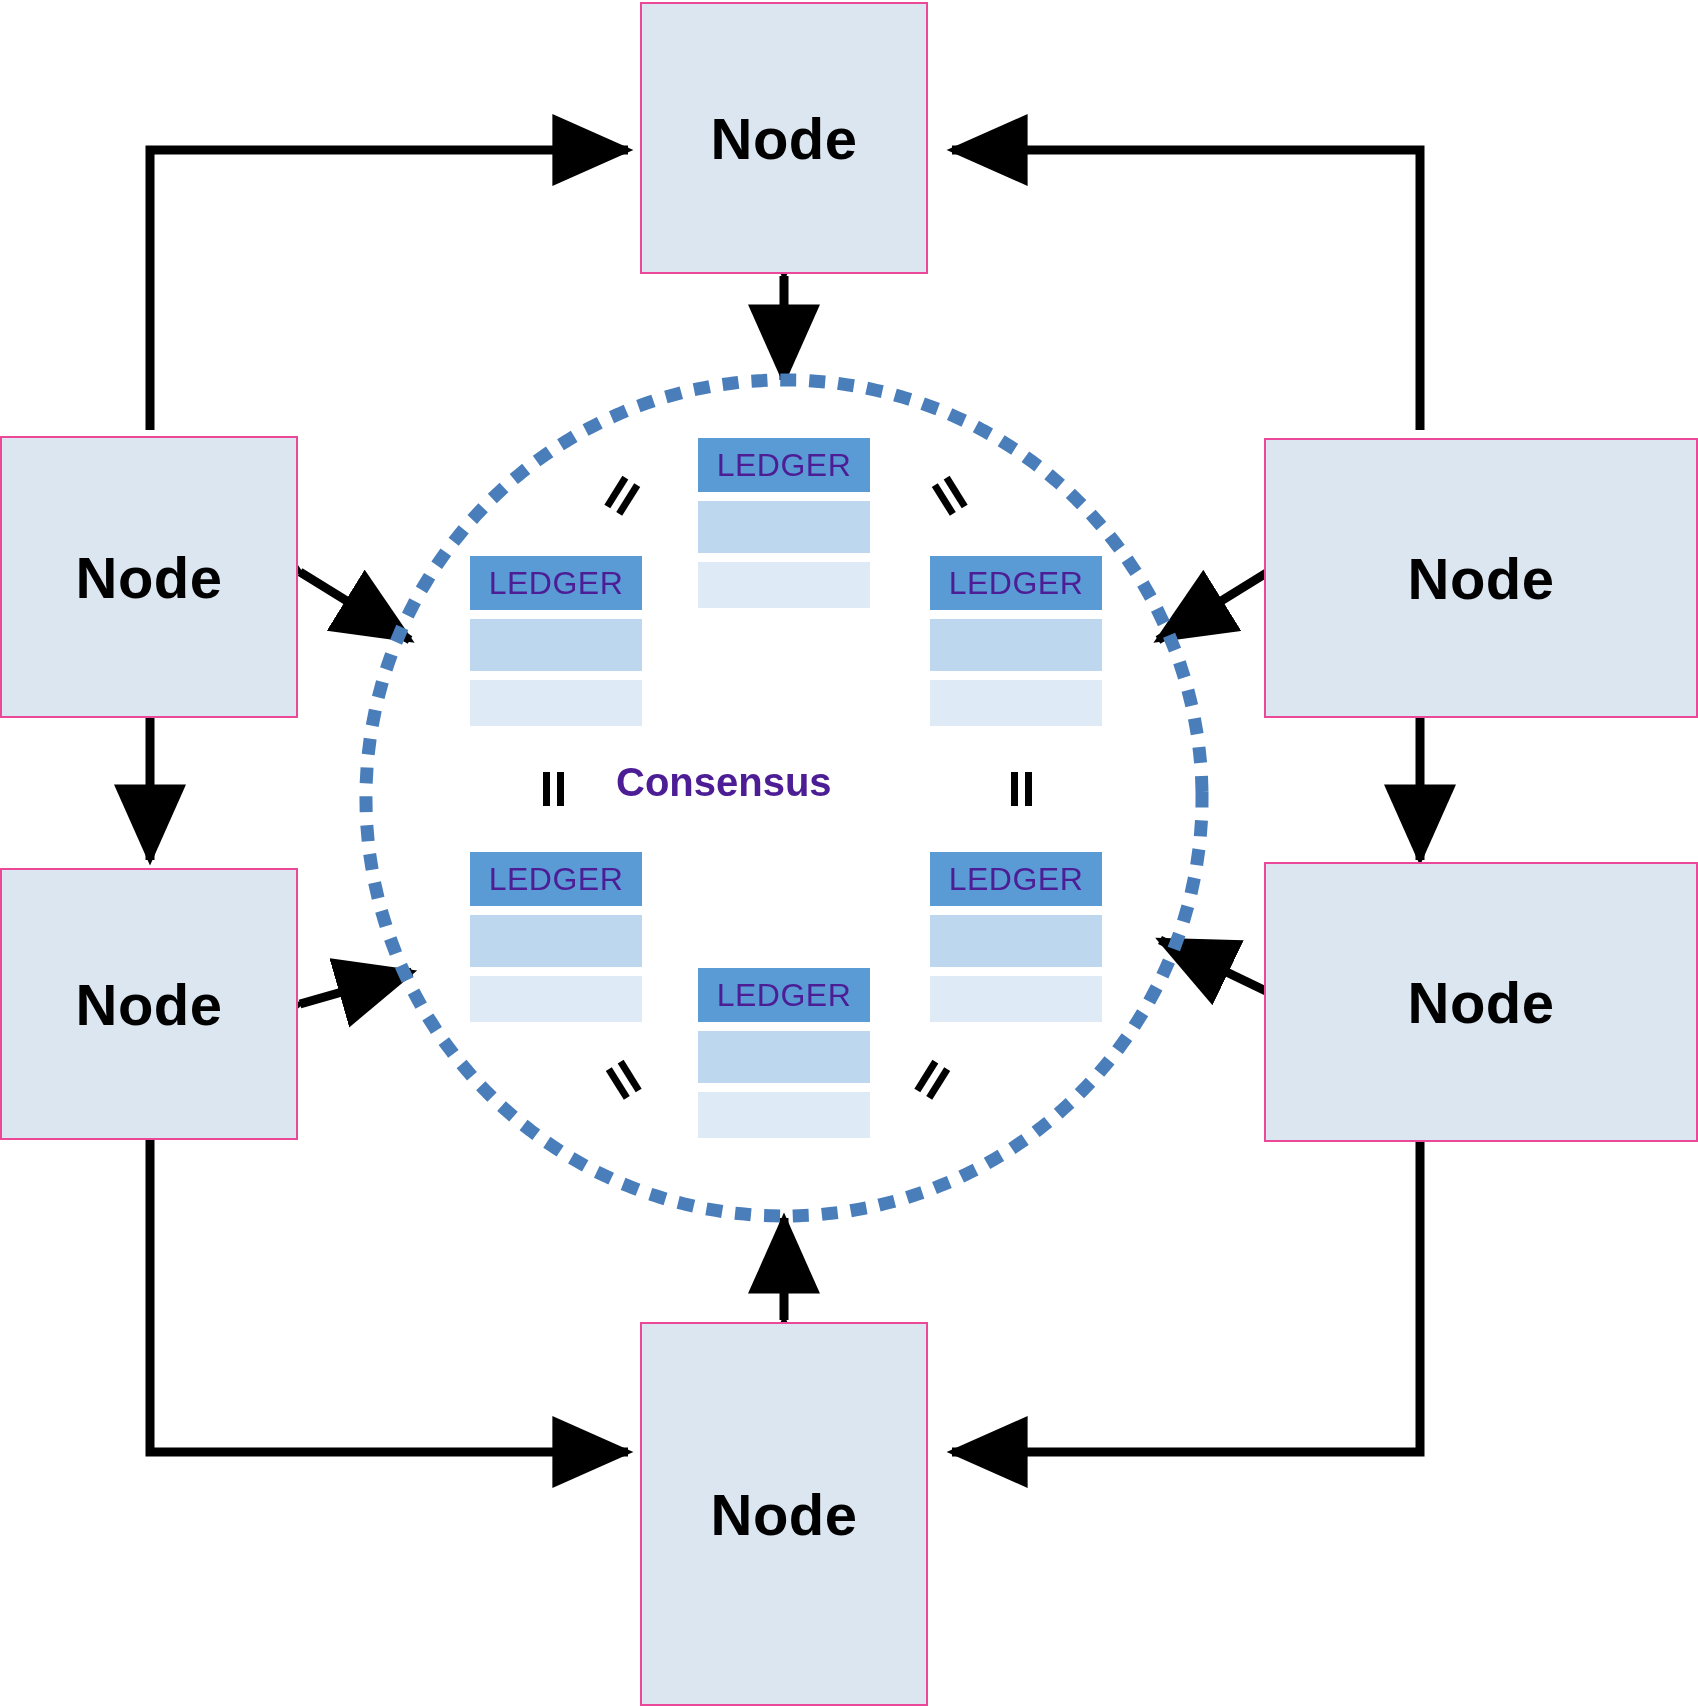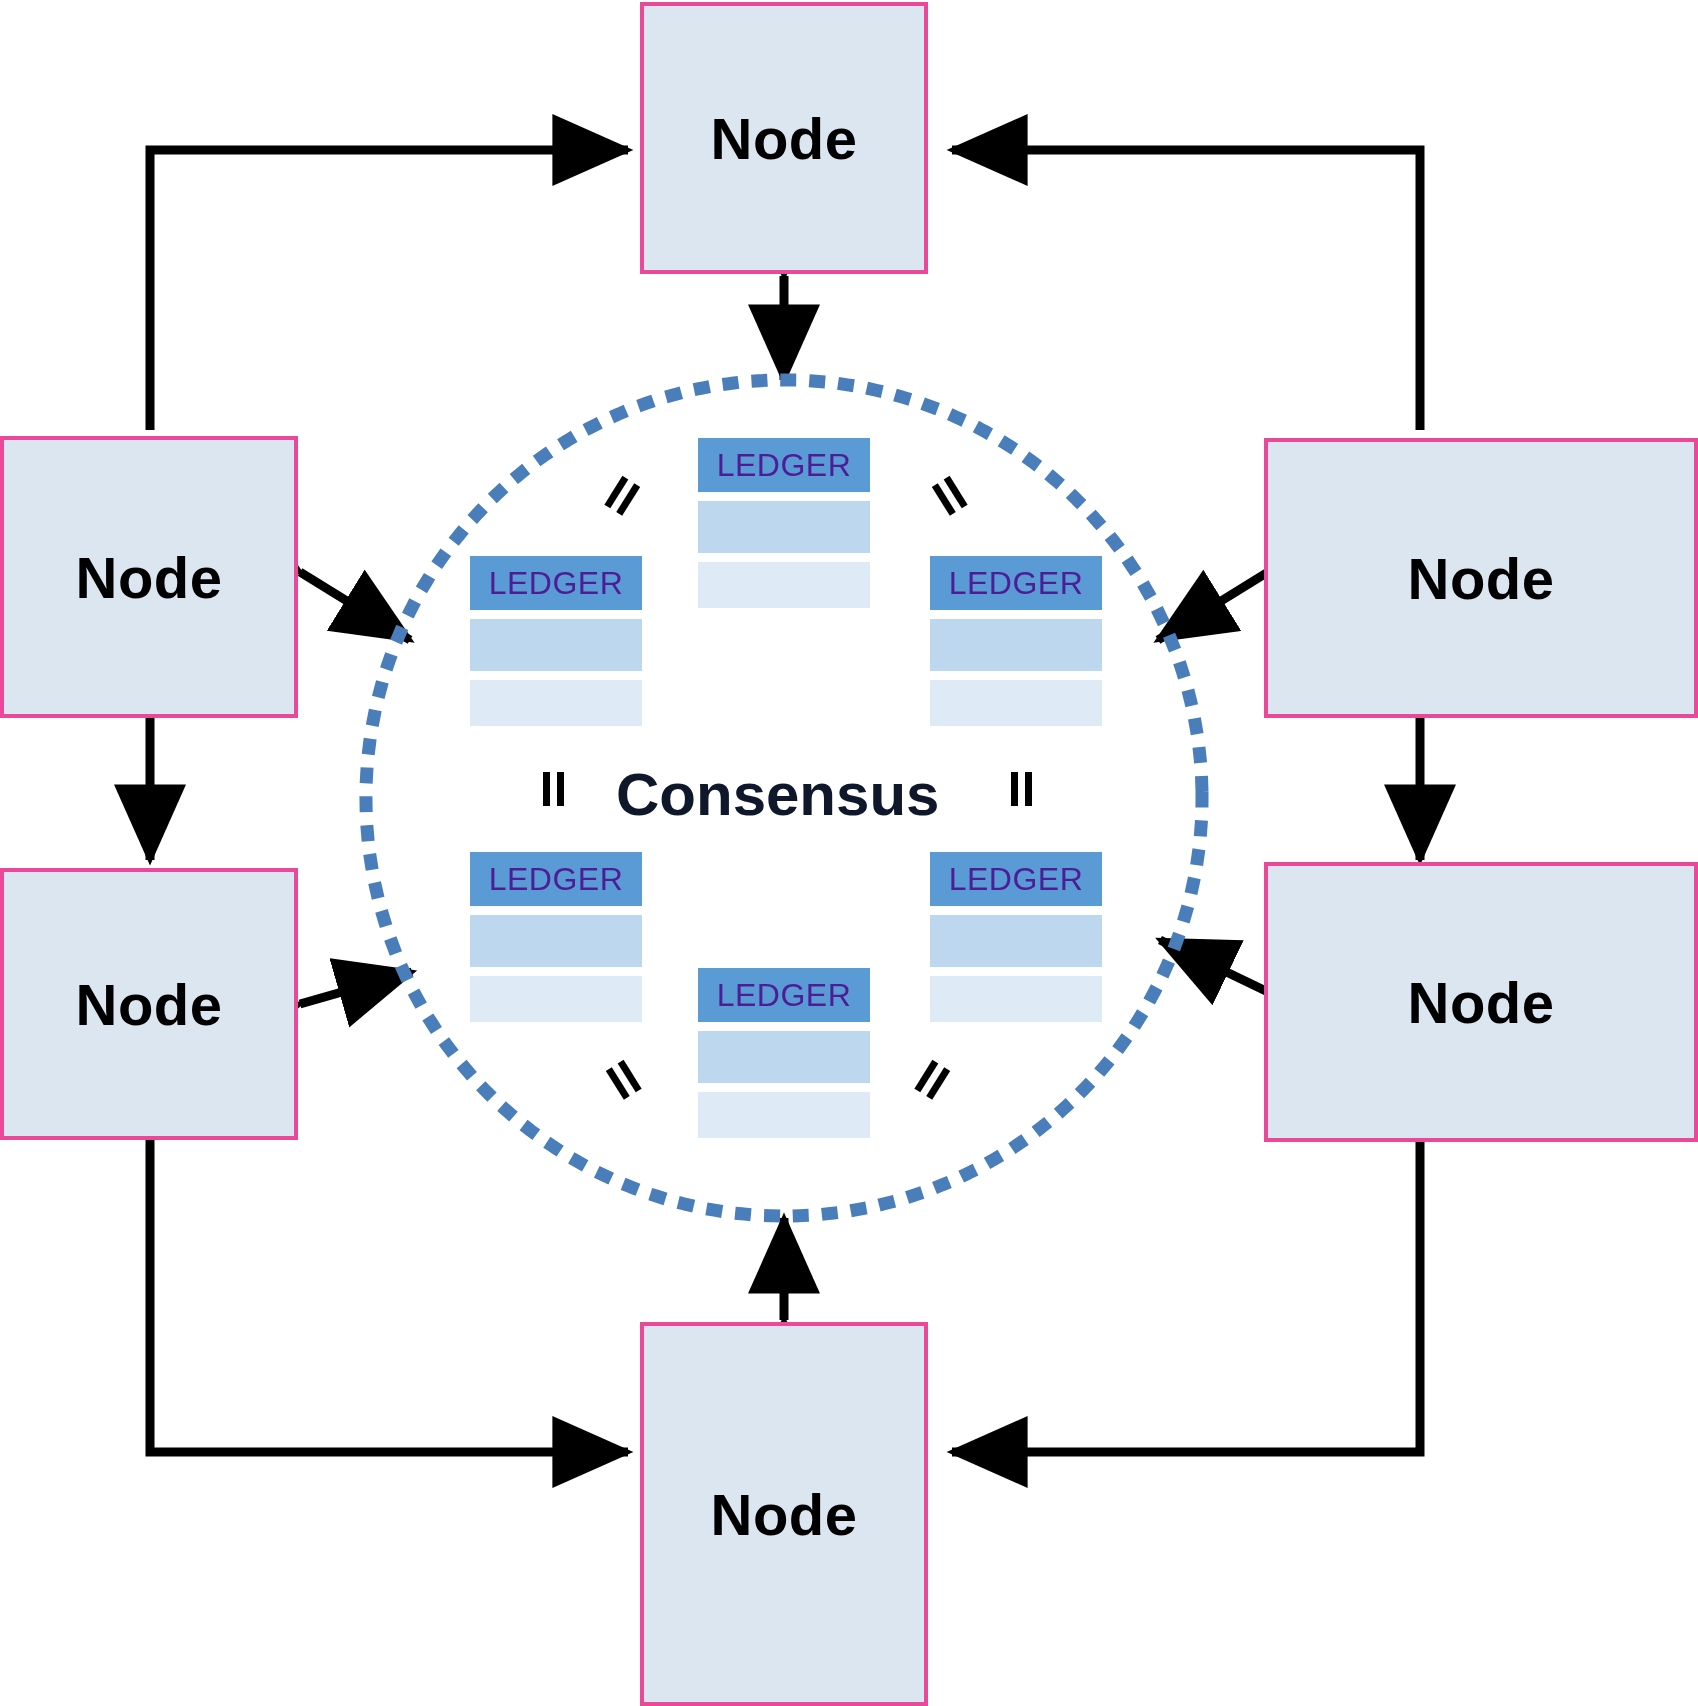--- a/index.html
+++ b/index.html
@@ -2,21 +2,21 @@
 <html><head>
 <meta charset="utf-8">
 <style>
   html,body{margin:0;padding:0;background:#ffffff;}
   body{font-family:"Liberation Sans", sans-serif;}
   #stage{position:relative;width:1698px;height:1706px;background:#ffffff;overflow:hidden;}
 
   .node-box{
     position:absolute;
     background:#DCE6F1;
-    border:4px solid #ec4899;
+    border:2px solid #ec4899;
     box-sizing:border-box;
     display:flex;align-items:center;justify-content:center;
     color:#000000;
     font-weight:bold;
     font-size:58px;
     letter-spacing:0.5px;
     font-family:"Liberation Sans", sans-serif;
   }
 
   .ledger{
@@ -34,23 +34,23 @@
     line-height:54px;
     height:54px;
     letter-spacing:0.5px;
     font-family:"Liberation Sans", sans-serif;
   }
   .ledger .lg-row1{background:#BDD7EE;height:52px;}
   .ledger .lg-row2{background:#DEEAF6;height:46px;}
 
   .consensus-label{
     position:absolute;
-    font-size:60px;
+    font-size:40px;
     font-weight:bold;
-    color:#0f172a;
+    color:#4c1d95;
     white-space:nowrap;
     font-family:"Liberation Sans", sans-serif;
   }
 
   .eqmark{
     position:absolute;
     width:34px;height:34px;
   }
   .eqmark i{
     display:block;position:absolute;

